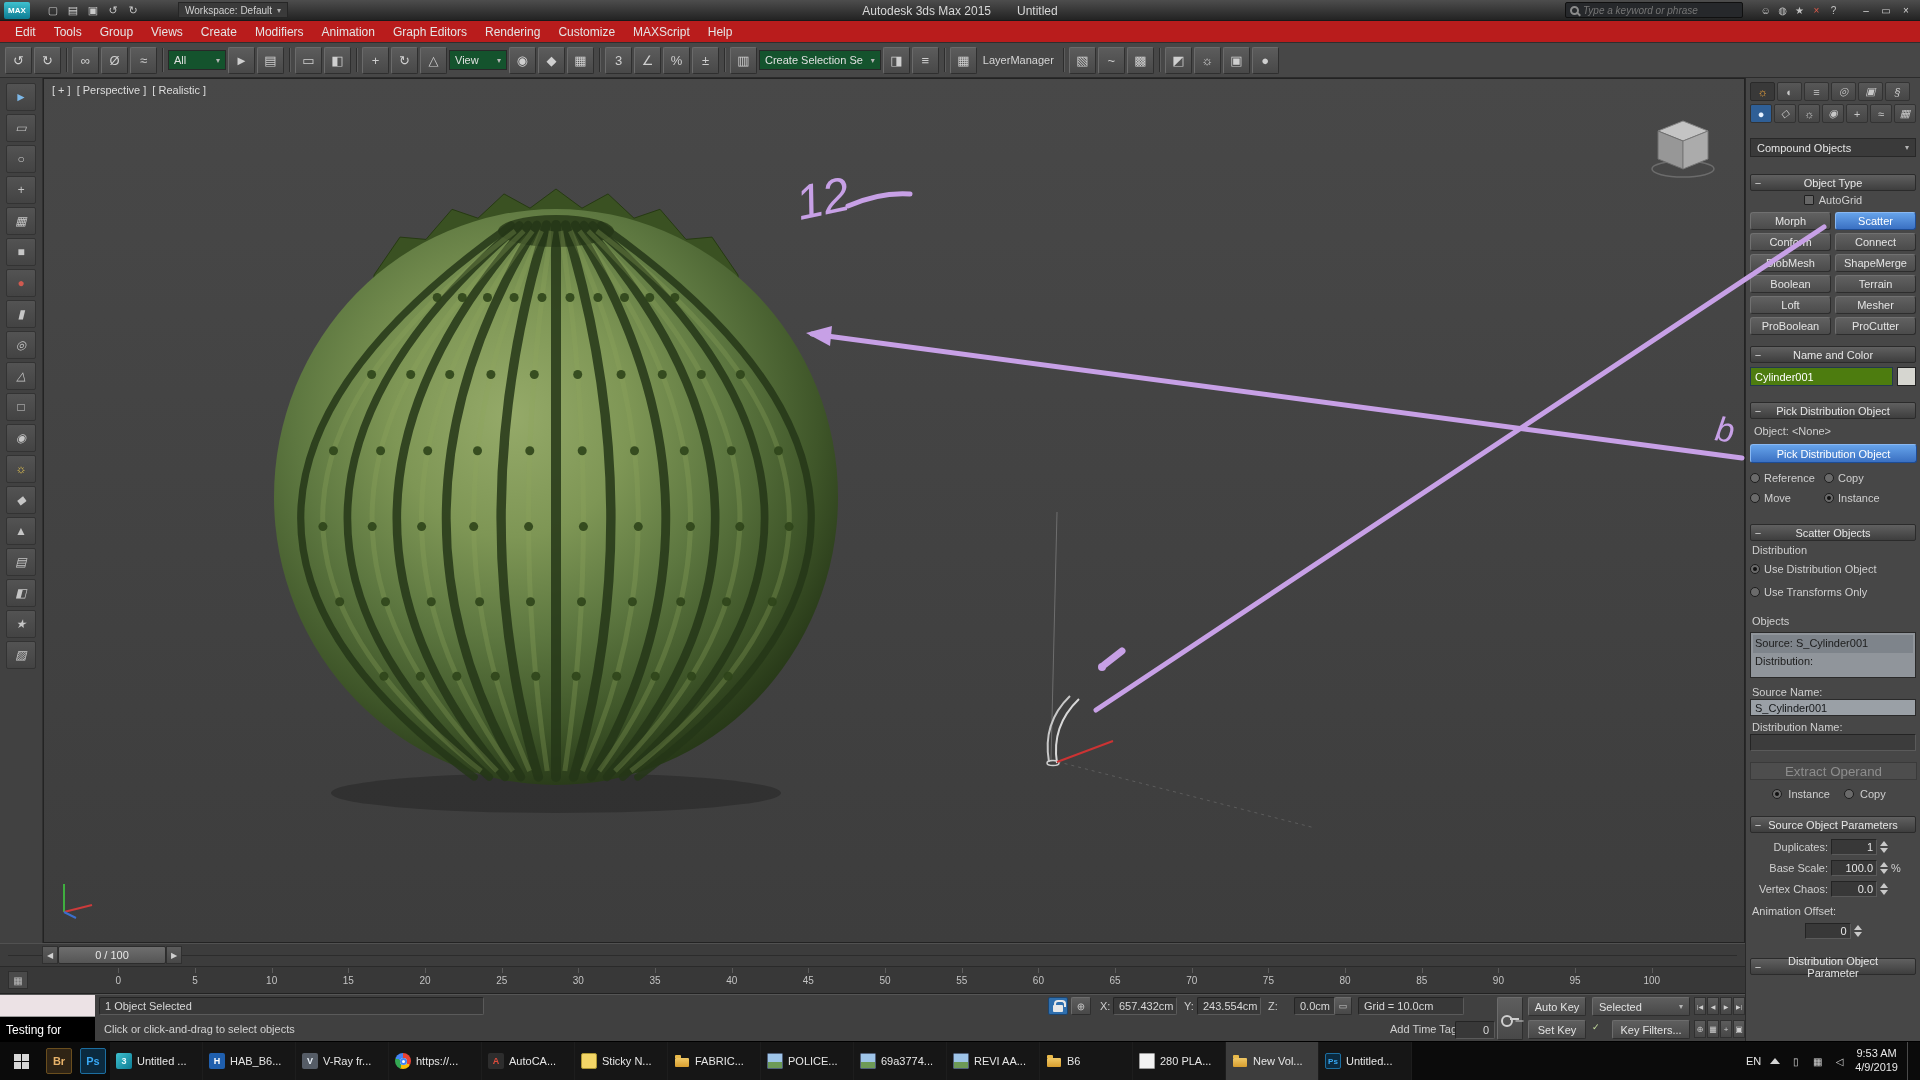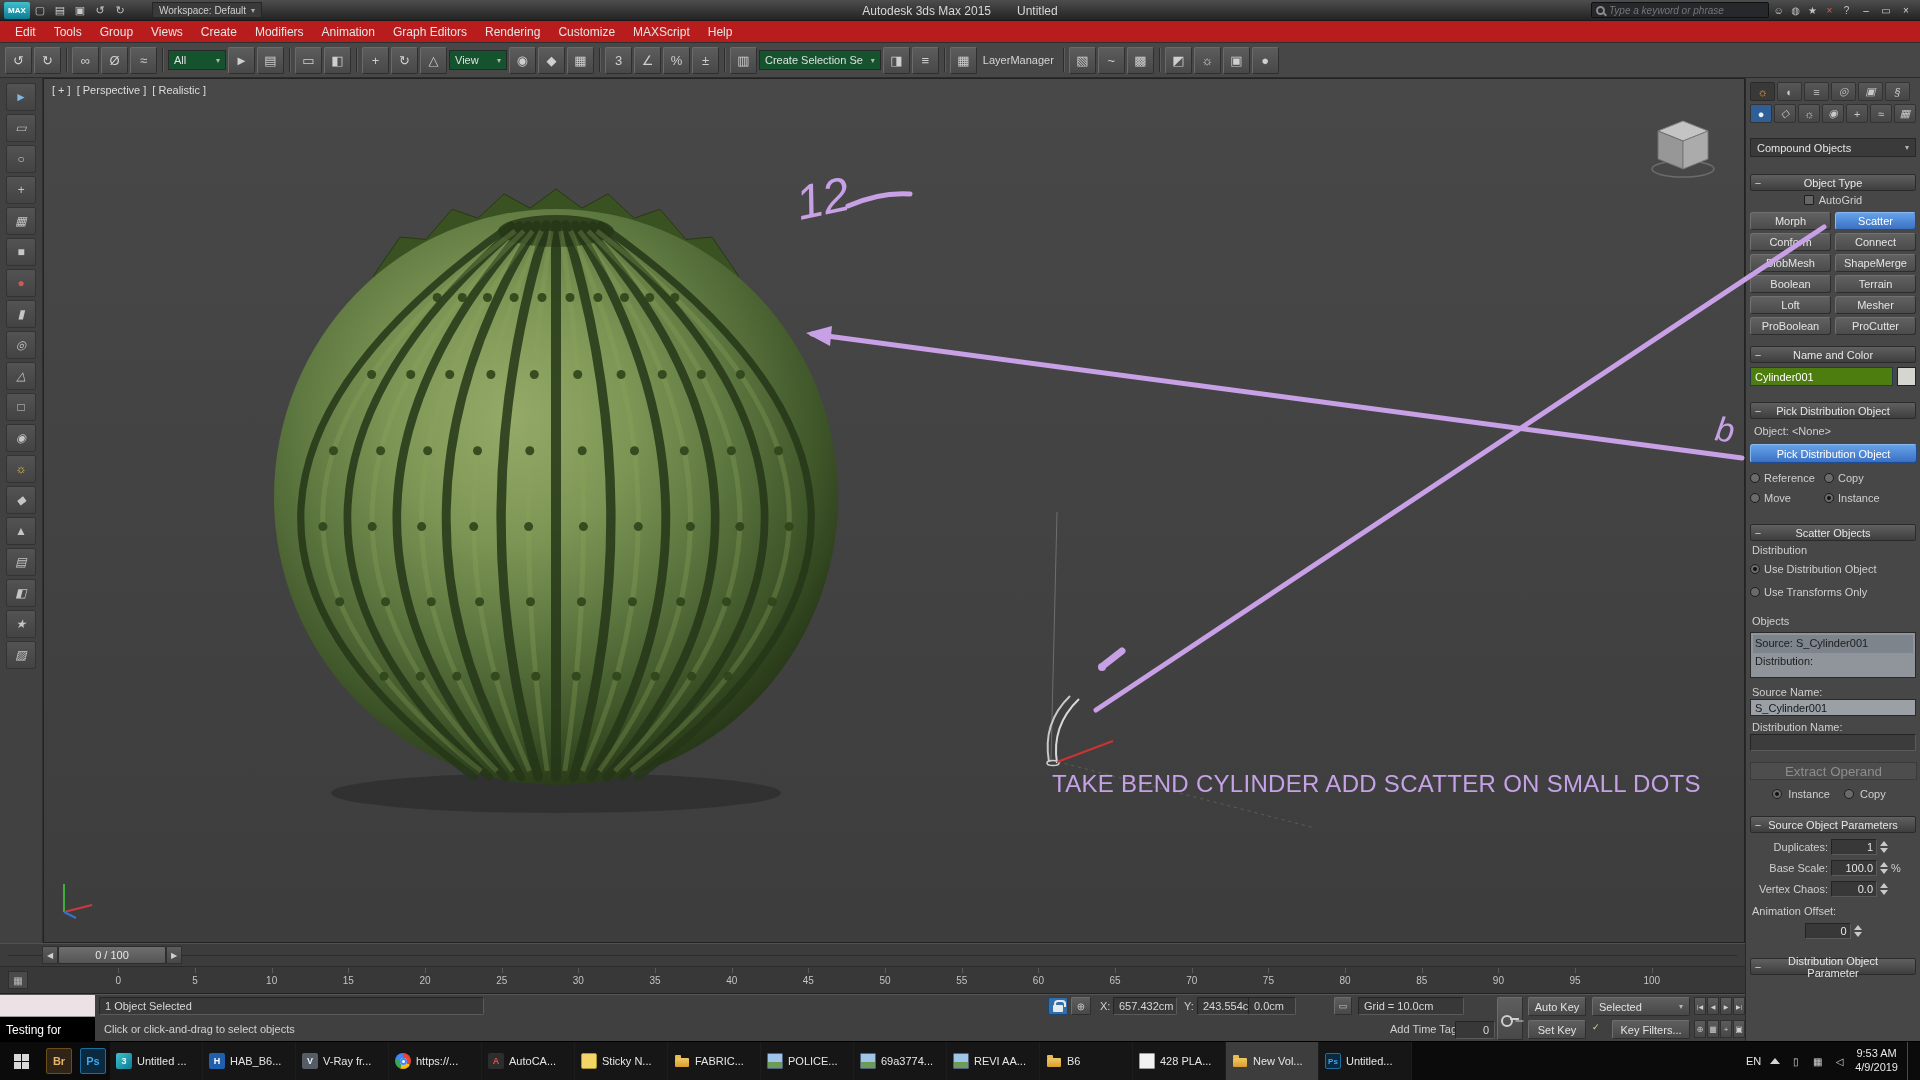--- a/index.html
+++ b/index.html
@@ -1,20 +1,20 @@
 <!DOCTYPE html>
 <html><head>
 <meta charset="utf-8">
 <style>
   *{margin:0;padding:0;box-sizing:border-box;font-family:"Liberation Sans",sans-serif;}
   html,body{width:1920px;height:1080px;overflow:hidden;background:#000;}
   #root{width:1920px;height:1080px;position:relative;background:#454545;color:#ddd;font-size:11px;}
 
   
-  .titlebar{height:21px;background:linear-gradient(#4d4d4d,#232323);display:flex;align-items:center;gap:1px;padding:0 4px;position:relative;border-bottom:1px solid #191919;}
+  .titlebar{height:21px;background:linear-gradient(#4d4d4d,#232323);display:flex;align-items:center;gap:14px;padding:0 4px;position:relative;border-bottom:1px solid #191919;}
   .max-logo{width:26px;height:17px;background:linear-gradient(#3fc1cf,#0c7c94);border-radius:2px;color:#fff;font-size:8px;font-weight:bold;display:flex;align-items:center;justify-content:center;flex:none;}
   .qa-icon{width:18px;height:16px;display:flex;align-items:center;justify-content:center;color:#c9c9c9;font-size:11px;font-style:normal;}
   .workspace{display:flex;align-items:center;gap:5px;background:#3a3a3a;border:1px solid #262626;height:16px;padding:0 6px;color:#cfcfcf;font-size:10px;margin-left:22px;}
   .workspace::after{content:"▾";font-size:8px;color:#aaa;}
   .tb-title{position:absolute;left:0;right:0;top:0;height:21px;display:flex;align-items:center;justify-content:center;gap:26px;color:#d8d8d8;font-size:12px;pointer-events:none;}
   .search{margin-left:auto;display:flex;align-items:center;background:#26282b;border:1px solid #101010;border-radius:2px;height:16px;width:178px;padding:0 4px;gap:4px;}
   .search input{background:transparent;border:none;outline:none;color:#9a9a9a;font-style:italic;font-size:10px;width:100%;}
   .mag{width:9px;height:9px;border:2px solid #8b8b8b;border-radius:50%;position:relative;flex:none;}
   .mag::after{content:"";position:absolute;width:5px;height:2px;background:#8b8b8b;transform:rotate(45deg);right:-4px;bottom:-2px;}
   .ti-icon{width:17px;height:16px;display:flex;align-items:center;justify-content:center;color:#c2c2c2;font-size:10px;font-style:normal;}
@@ -75,21 +75,21 @@
   .p-sel{left:99px;top:2px;width:385px;height:18px;}
   .p-prompt{left:104px;top:28px;color:#d2d2d2;}
   .p-lock{left:1048px;top:2px;width:20px;height:18px;background:#2f6fae;border:1px solid #1c446e;border-radius:2px;display:flex;align-items:center;justify-content:center;}
   .lockglyph{width:10px;height:7px;background:#e8e8e8;border-radius:1px;position:relative;margin-top:5px;}
   .lockglyph::before{content:"";position:absolute;top:-5px;left:1px;width:8px;height:5px;border:2px solid #e8e8e8;border-bottom:none;border-radius:4px 4px 0 0;}
   .p-aux{left:1071px;top:2px;width:20px;height:18px;font-size:10px;color:#c8c8c8;}
   .coordlbl{top:5px;color:#cfcfcf;}
   .p-xl{left:1100px;} .p-yl{left:1184px;} .p-zl{left:1268px;}
   .p-xf{left:1113px;top:2px;width:64px;height:18px;}
   .p-yf{left:1197px;top:2px;width:64px;height:18px;}
-  .p-zf{left:1248px;top:2px;width:48px;height:18px;}
+  .p-zf{left:1294px;top:2px;width:48px;height:18px;}
   .p-abs{left:1334px;top:2px;width:18px;height:18px;font-size:9px;color:#c8c8c8;}
   .p-grid{left:1358px;top:2px;width:106px;height:18px;}
   .p-tag{left:1390px;top:28px;color:#cfcfcf;}
   .p-frame{left:1455px;top:26px;width:40px;height:18px;justify-content:flex-end;}
   .p-key{left:1497px;top:2px;width:26px;height:43px;}
   .keyshape{position:relative;width:18px;height:10px;}
   .keyshape::before{content:"";position:absolute;left:0;top:1px;width:8px;height:8px;border:2px solid #cfcfcf;border-radius:50%;}
   .keyshape::after{content:"";position:absolute;left:9px;top:4px;width:9px;height:2px;background:#cfcfcf;box-shadow:5px 2px 0 -0.5px #cfcfcf;}
   .p-auto{left:1528px;top:2px;width:58px;height:19px;}
   .p-set{left:1528px;top:25px;width:58px;height:19px;}
@@ -891,21 +891,21 @@
           <span class="t-label">REVI AA...</span>
         </div>
 
         <div class="task">
           <span class="ico folder"></span>
           <span class="t-label">B6</span>
         </div>
 
         <div class="task">
           <span class="ico doc"></span>
-          <span class="t-label">428 PLA...</span>
+          <span class="t-label">280 PLA...</span>
         </div>
 
         <div class="task active">
           <span class="ico folder"></span>
           <span class="t-label">New Vol...</span>
         </div>
 
         <div class="task">
           <span class="ico ps">Ps</span>
           <span class="t-label">Untitled...</span>
@@ -940,14 +940,13 @@
     <line x1="1096" y1="710" x2="1824" y2="227" stroke="#c7a0e6" stroke-width="5" stroke-linecap="round"></line>
 
     <text x="800" y="220" font-size="48" font-style="italic" fill="#c7a0e6" transform="rotate(-12 800 220)">12</text>
     <path d="M848,206 Q880,192 910,194" fill="none" stroke="#c7a0e6" stroke-width="5" stroke-linecap="round"></path>
     <text x="1714" y="440" font-size="34" font-style="italic" fill="#c7a0e6" transform="rotate(8 1714 440)">b</text>
 
     <line x1="1122" y1="651" x2="1104" y2="665" stroke="#c7a0e6" stroke-width="7" stroke-linecap="round"></line>
     <circle cx="1102" cy="667" r="4" fill="#c7a0e6"></circle>
   </svg>
 
-  <div class="anno-sentence">TAKE BEND CYLINDER ADD SCATTER ON SMALL DOTS</div>
 </div>
 
 </body></html>

